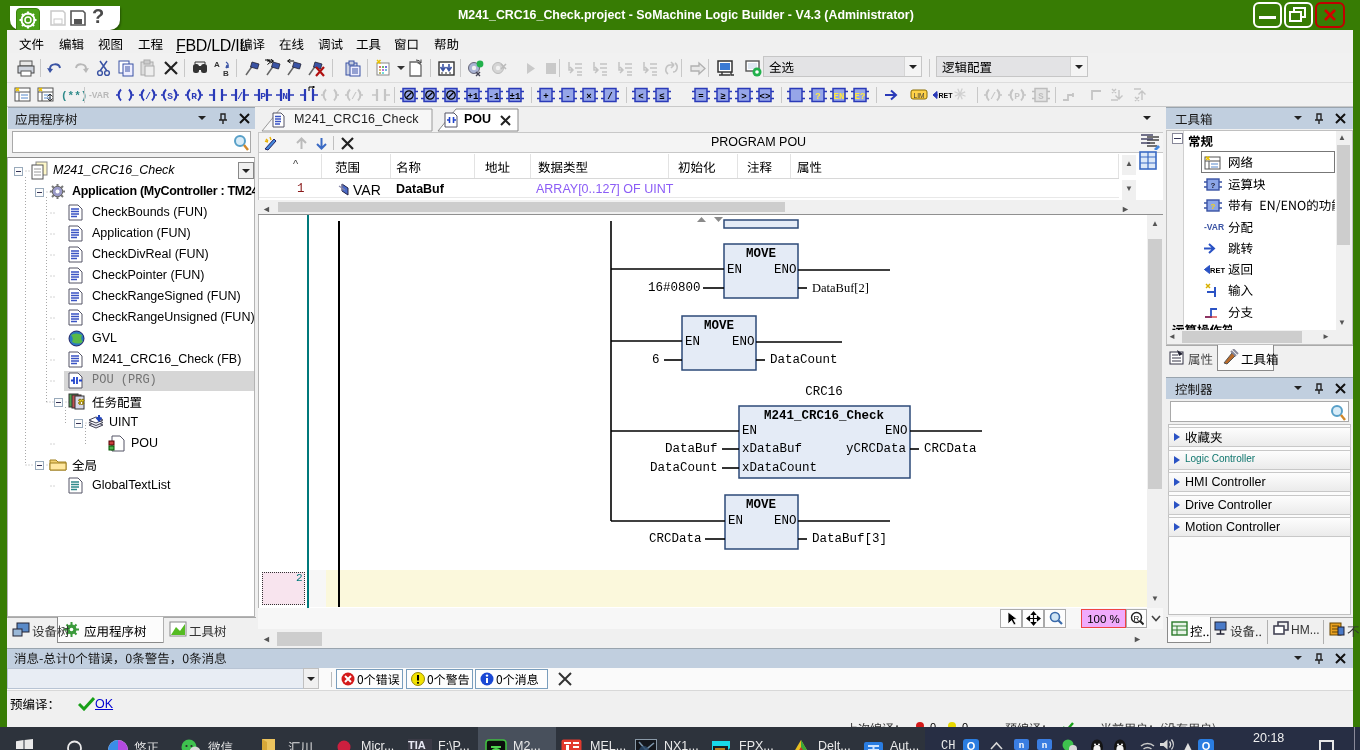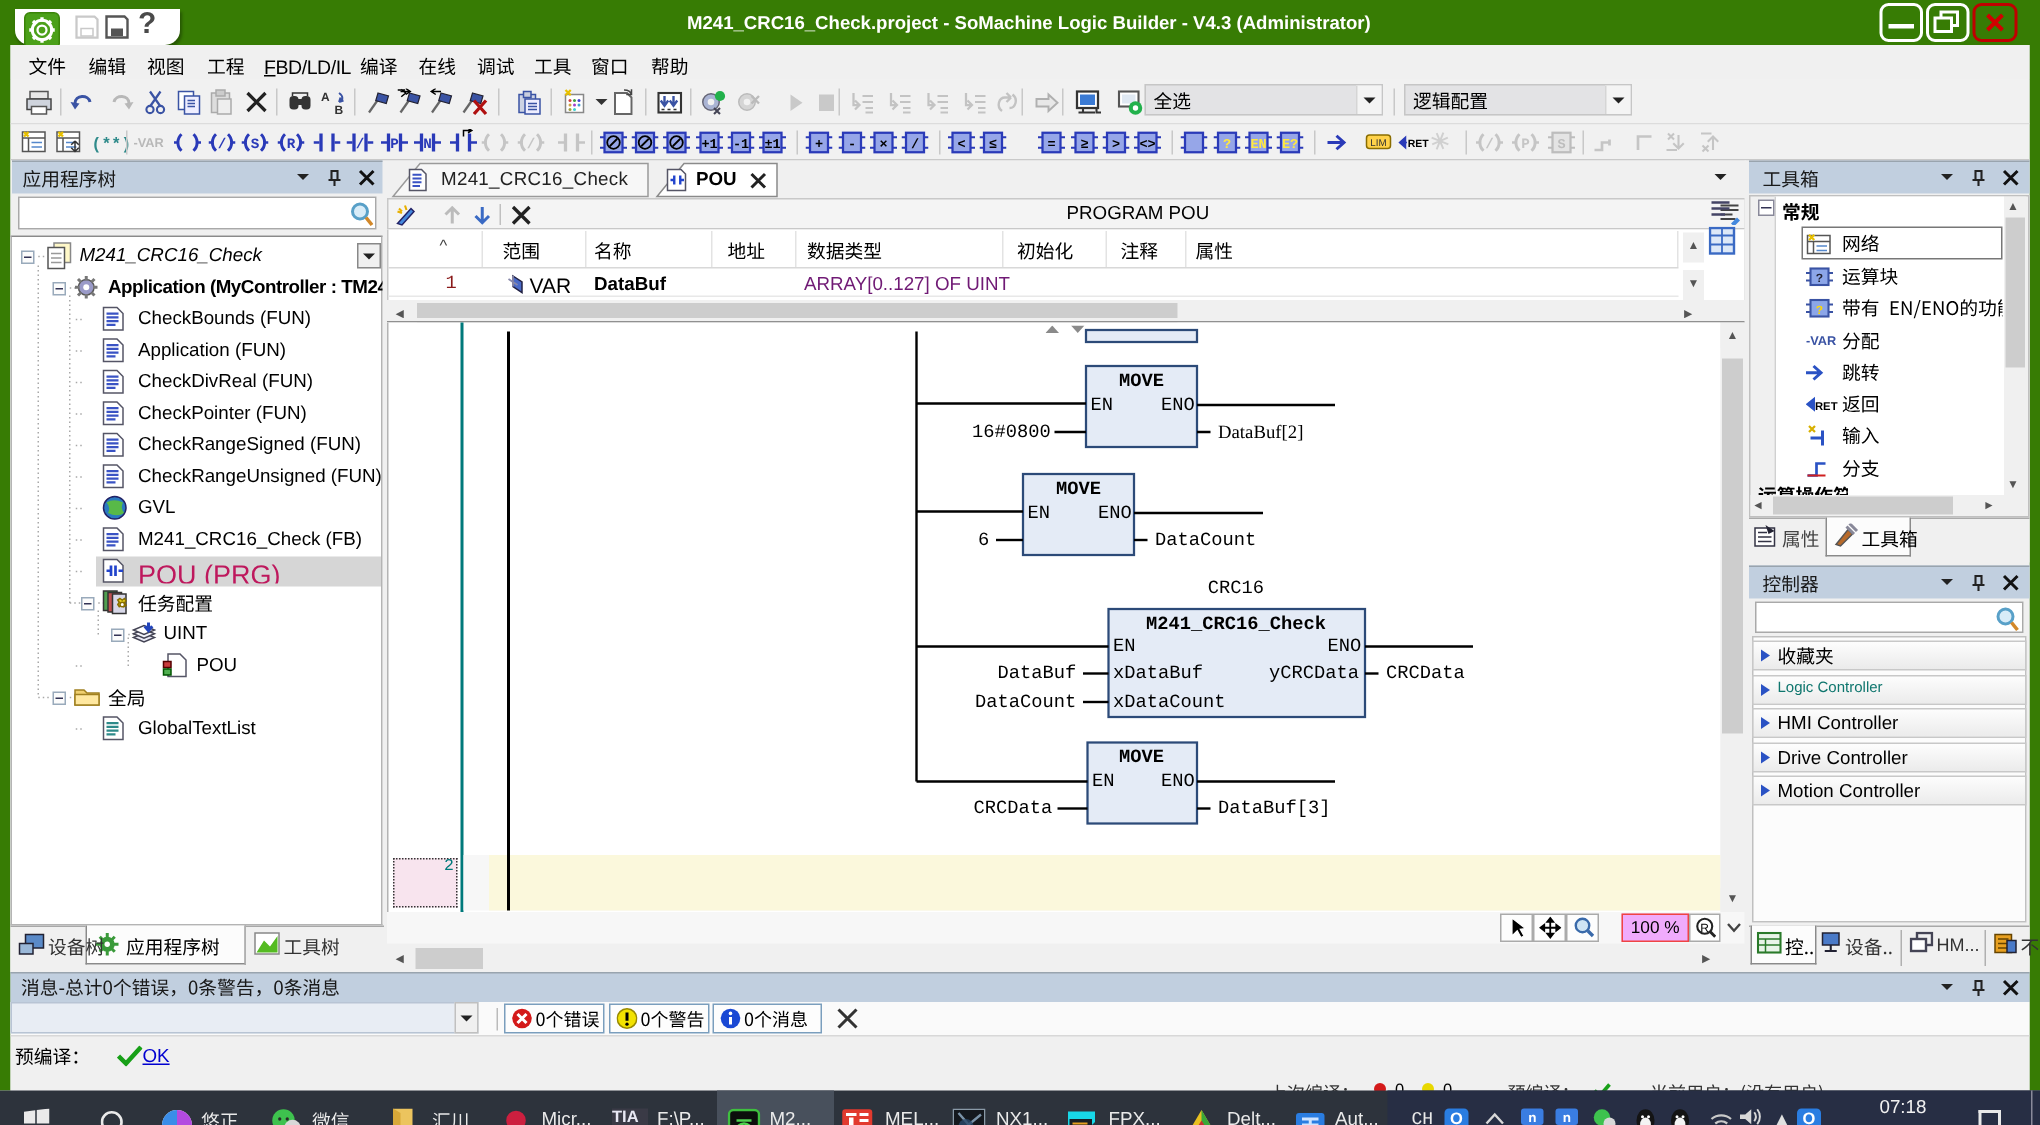--- a/index.html
+++ b/index.html
@@ -112,21 +112,21 @@
     </svg>
   </div>
 <div style="left:434px;top:36px;">
     <svg class="t" width="25" height="16" viewBox="0 0 25 16" style="margin-top:0px">
       <g fill="#000" transform="translate(0,13) scale(0.012500,-0.012500)">
         <use href="#q16" x="0"></use>
         <use href="#q17" x="1000"></use>
       </g>
     </svg>
   </div>
-<div style="left:176px;top:37px;width:60px;height:16px;font-size:13px;color:#000;letter-spacing:-0.3px;"><span style="text-decoration:underline">F</span>BD/LD/IL</div>
+<div style="left:176px;top:37px;width:60px;height:16px;font-size:16px;color:#000;letter-spacing:-0.3px;"><span style="text-decoration:underline">F</span>BD/LD/IL</div>
 <div style="left:7px;top:53px;width:1346px;height:30px;background:#f1f1f1;border-bottom:1px solid #dcdcdc;"></div>
 <svg style="position:absolute;left:17px;top:59px" width="19" height="19" viewBox="0 0 19 19">
     <rect x="3" y="2" width="12" height="5" fill="#e8e8e8" stroke="#555"></rect>
     <rect x="1" y="7" width="16" height="7" fill="#cfd4dd" stroke="#444"></rect>
     <rect x="4" y="12" width="10" height="5" fill="#fff" stroke="#555"></rect>
   </svg>
 <div style="left:40px;top:59px;width:1px;height:18px;background:#c8c8c8;"></div>
 <div style="left:184px;top:59px;width:1px;height:18px;background:#c8c8c8;"></div>
 <div style="left:236px;top:59px;width:1px;height:18px;background:#c8c8c8;"></div>
 <div style="left:332px;top:59px;width:1px;height:18px;background:#c8c8c8;"></div>
@@ -634,21 +634,21 @@
 <div style="left:92px;top:331px;width:163px;height:16px;font-size:12.5px;color:#000;white-space:nowrap;overflow:hidden;">GVL</div>
 <svg style="position:absolute;left:68px;top:351px" width="15" height="17">
     <path d="M1 1 H10 L14 5 V16 H1 Z" fill="#fff" stroke="#556"></path>
     <path d="M3 5 h8 M3 7.5 h8 M3 10 h8 M3 12.5 h6" stroke="#3a53c4" stroke-width="1.5"></path>
   </svg>
 <div style="left:92px;top:352px;width:163px;height:16px;font-size:12.5px;color:#000;white-space:nowrap;overflow:hidden;">M241_CRC16_Check (FB)</div>
 <svg style="position:absolute;left:68px;top:372px" width="15" height="17">
     <path d="M1 1 H10 L14 5 V16 H1 Z" fill="#fff" stroke="#556"></path>
     <path d="M3 8.5 h3 m5 0 h3 M6 5 v7 M9 5 v7" stroke="#2244cc" stroke-width="1.8"></path>
   </svg>
-<div style="left:92px;top:373px;width:163px;height:16px;font-size:18px;color:#be185d;white-space:nowrap;overflow:hidden;">POU (PRG)</div>
+<div style="left:92px;top:373px;width:163px;height:16px;font-size:12px;color:#737373;white-space:nowrap;overflow:hidden;font-family:Liberation Mono, monospace;">POU (PRG)</div>
 <div style="left:54px;top:398px;width:9px;height:9px;background:#fcfcfc;border:1px solid #9ab;"></div>
 <div style="left:56px;top:402px;width:5px;height:1px;background:#335;"></div>
 <svg style="position:absolute;left:68px;top:393px" width="19" height="17">
     <rect x="1" y="1" width="9" height="13" fill="#50a050" stroke="#333"></rect>
     <rect x="4" y="2" width="9" height="13" fill="#c05050" stroke="#333"></rect>
     <rect x="7" y="3" width="9" height="13" fill="#d8d8e8" stroke="#333"></rect>
     <path d="M12 6 l1.5 1 1.5 -1 1 1.5 -1 1.5 1 1.5 -1.5 1 -1.5 -1 -1.5 1 -1 -1.5 1 -1.5 -1 -1.5 Z" fill="#e8d020" stroke="#886e00"></path>
     <circle cx="13.5" cy="10" r="1.5" fill="#fff" stroke="#886e00"></circle>
   </svg>
 <div style="left:92px;top:394px;">
@@ -856,21 +856,21 @@
 <div style="left:1118px;top:154px;width:1px;height:24px;background:#e3e3e3;"></div>
 <div style="left:259px;top:178px;width:860px;height:1px;background:#d8d8d8;"></div>
 <div style="left:293px;top:158px;width:12px;height:12px;color:#444;font-size:11px;">^</div>
 <div style="left:297px;top:182px;width:12px;height:14px;color:#8a1a1a;font-size:12.5px;font-family:'Liberation Mono',monospace;">1</div>
 <svg style="position:absolute;left:337px;top:183px" width="12" height="13">
     <path d="M5 1 L11 5 V12 L5 8 Z" fill="#4a6ac8" stroke="#224"></path>
     <path d="M2 3 L8 7 M5 1 L5 8" stroke="#88a" stroke-width="1.2"></path>
   </svg>
 <div style="left:353px;top:182px;width:40px;height:15px;font-size:14px;color:#000;">VAR</div>
 <div style="left:396px;top:182px;width:120px;height:15px;font-size:12.5px;font-weight:bold;color:#000;">DataBuf</div>
-<div style="left:536px;top:182px;width:200px;height:15px;font-size:12.5px;color:#701a75;">ARRAY[0..127] OF UINT</div>
+<div style="left:536px;top:182px;width:200px;height:15px;font-size:12.5px;color:#8b5cf6;">ARRAY[0..127] OF UINT</div>
 <div style="left:259px;top:197px;width:860px;height:1px;background:#e8e8e8;"></div>
 <div style="left:259px;top:200px;width:876px;height:16px;background:#f0f0f0;"></div>
 <div style="left:278px;top:202px;width:507px;height:13px;background:#cdcdcd;"></div>
 <div style="left:262px;top:204px;width:8px;height:9px;color:#555;font-size:9px;">◄</div>
 <div style="left:1121px;top:204px;width:8px;height:9px;color:#555;font-size:9px;">►</div>
 <div style="left:1122px;top:155px;width:14px;height:20px;background:#f0f0f0;color:#555;font-size:8px;text-align:center;line-height:18px;">▲</div>
 <div style="left:1122px;top:180px;width:14px;height:20px;background:#f0f0f0;color:#555;font-size:8px;text-align:center;line-height:18px;">▼</div>
 <svg style="position:absolute;left:1140px;top:133px" width="18" height="15">
     <path d="M1 2 h12 M1 6 h12 M1 10 h9" stroke="#446" stroke-width="1.6"></path>
   </svg>
@@ -1531,21 +1531,21 @@
   </svg>
 <svg style="position:absolute;left:1139px;top:740px" width="17" height="10">
     <path d="M2 9 a10 10 0 0 1 13 0 M4.5 12 a6.5 6.5 0 0 1 8 0" fill="none" stroke="#c9c9c9" stroke-width="1.5" transform="translate(0,-3)"></path>
   </svg>
 <svg style="position:absolute;left:1159px;top:739px" width="17" height="11">
     <path d="M1 4 h3.5 l4 -3.5 v10 l-4 -3.5 h-3.5 Z" fill="#d8d8d8"></path>
     <path d="M10.5 2.5 a5 5 0 0 1 0 6 M12.5 0.5 a8 8 0 0 1 0 10" stroke="#d8d8d8" fill="none" stroke-width="1.3"></path>
   </svg>
 <div style="left:1182px;top:739px;width:12px;height:11px;color:#e0e0e0;font-size:12px;overflow:hidden;">▲</div>
 <div style="left:1198px;top:739px;width:16px;height:11px;background:#2a7de1;border-radius:3px 3px 0 0;color:#fff;font-size:11px;font-weight:bold;text-align:center;line-height:14px;overflow:hidden;">O</div>
-<div style="left:1253px;top:731px;width:40px;height:14px;color:#f0f0f0;font-size:12.5px;">07:18</div>
+<div style="left:1253px;top:731px;width:40px;height:14px;color:#f0f0f0;font-size:12.5px;">20:18</div>
 <div style="left:1319px;top:740px;width:15px;height:10px;border:2px solid #e8e8e8;border-bottom:none;"></div>
 <div style="left:1354px;top:727px;width:1px;height:23px;background:#8a8a9a;"></div>
 <svg width="0" height="0" style="position:absolute">
     <defs>
       <path id="q0" d="M423 823C453 774 485 707 497 666L580 693C566 734 531 799 501 847ZM50 664L50 590L206 590C265 438 344 307 447 200C337 108 202 40 36 -7C51 -25 75 -60 83 -78C250 -24 389 48 502 146C615 46 751 -28 915 -73C928 -52 950 -20 967 -4C807 36 671 107 560 201C661 304 738 432 796 590L954 590L954 664ZM504 253C410 348 336 462 284 590L711 590C661 455 592 344 504 253Z"></path>
       <path id="q1" d="M317 341L317 268L604 268L604 -80L679 -80L679 268L953 268L953 341L679 341L679 562L909 562L909 635L679 635L679 828L604 828L604 635L470 635C483 680 494 728 504 775L432 790C409 659 367 530 309 447C327 438 359 420 373 409C400 451 425 504 446 562L604 562L604 341ZM268 836C214 685 126 535 32 437C45 420 67 381 75 363C107 397 137 437 167 480L167 -78L239 -78L239 597C277 667 311 741 339 815Z"></path>
       <path id="q2" d="M40 54L58 -15C140 18 245 61 346 103L332 163C223 121 114 79 40 54ZM61 423C75 430 98 435 205 450C167 386 132 335 116 316C87 278 66 252 45 248C53 230 64 196 68 182C87 194 118 204 339 255C336 271 333 298 334 317L167 282C238 374 307 486 364 597L303 632C286 593 265 554 245 517L133 505C190 593 246 706 287 815L215 840C179 719 112 587 91 554C71 520 55 496 38 491C46 473 57 438 61 423ZM624 350L624 202L541 202L541 350ZM675 350L746 350L746 202L675 202ZM481 412L481 -72L541 -72L541 143L624 143L624 -47L675 -47L675 143L746 143L746 -46L797 -46L797 143L871 143L871 -7C871 -14 868 -16 861 -17C854 -17 836 -17 814 -16C822 -32 829 -56 831 -73C867 -73 890 -71 908 -62C926 -52 930 -35 930 -8L930 413L871 412ZM797 350L871 350L871 202L797 202ZM605 826C621 798 637 762 648 732L414 732L414 515C414 361 405 139 314 -21C329 -28 360 -50 372 -63C465 99 482 335 483 498L920 498L920 732L729 732C717 765 697 811 675 846ZM483 668L850 668L850 561L483 561Z"></path>
       <path id="q3" d="M551 751L819 751L819 650L551 650ZM482 808L482 594L892 594L892 808ZM81 332C89 340 119 346 153 346L244 346L244 202L40 167L56 94L244 132L244 -76L313 -76L313 146L427 169L423 234L313 214L313 346L405 346L405 414L313 414L313 568L244 568L244 414L148 414C176 483 204 565 228 650L412 650L412 722L247 722C255 756 263 791 269 825L196 840C191 801 183 761 174 722L47 722L47 650L157 650C136 570 115 504 105 479C88 435 75 403 58 398C66 380 77 346 81 332ZM815 472L815 386L560 386L560 472ZM400 76L412 8L815 40L815 -80L885 -80L885 46L959 52L960 115L885 110L885 472L953 472L953 535L423 535L423 472L491 472L491 82ZM815 329L815 242L560 242L560 329ZM815 185L815 105L560 86L560 185Z"></path>
       <path id="q4" d="M450 791L450 259L523 259L523 725L832 725L832 259L907 259L907 791ZM154 804C190 765 229 710 247 673L308 713C290 748 250 800 211 838ZM637 649L637 454C637 297 607 106 354 -25C369 -37 393 -65 402 -81C552 -2 631 105 671 214L671 20C671 -47 698 -65 766 -65L857 -65C944 -65 955 -24 965 133C946 138 921 148 902 163C898 19 893 -8 858 -8L777 -8C749 -8 741 0 741 28L741 276L690 276C705 337 709 397 709 452L709 649ZM63 668L63 599L305 599C247 472 142 347 39 277C50 263 68 225 74 204C113 233 152 269 190 310L190 -79L261 -79L261 352C296 307 339 250 359 219L407 279C388 301 318 381 280 422C328 490 369 566 397 644L357 671L343 668Z"></path>
       <path id="q5" d="M375 279C455 262 557 227 613 199L644 250C588 276 487 309 407 325ZM275 152C413 135 586 95 682 61L715 117C618 149 445 188 310 203ZM84 796L84 -80L156 -80L156 -38L842 -38L842 -80L917 -80L917 796ZM156 29L156 728L842 728L842 29ZM414 708C364 626 278 548 192 497C208 487 234 464 245 452C275 472 306 496 337 523C367 491 404 461 444 434C359 394 263 364 174 346C187 332 203 303 210 285C308 308 413 345 508 396C591 351 686 317 781 296C790 314 809 340 823 353C735 369 647 396 569 432C644 481 707 538 749 606L706 631L695 628L436 628C451 647 465 666 477 686ZM378 563L385 570L644 570C608 531 560 496 506 465C455 494 411 527 378 563Z"></path>

